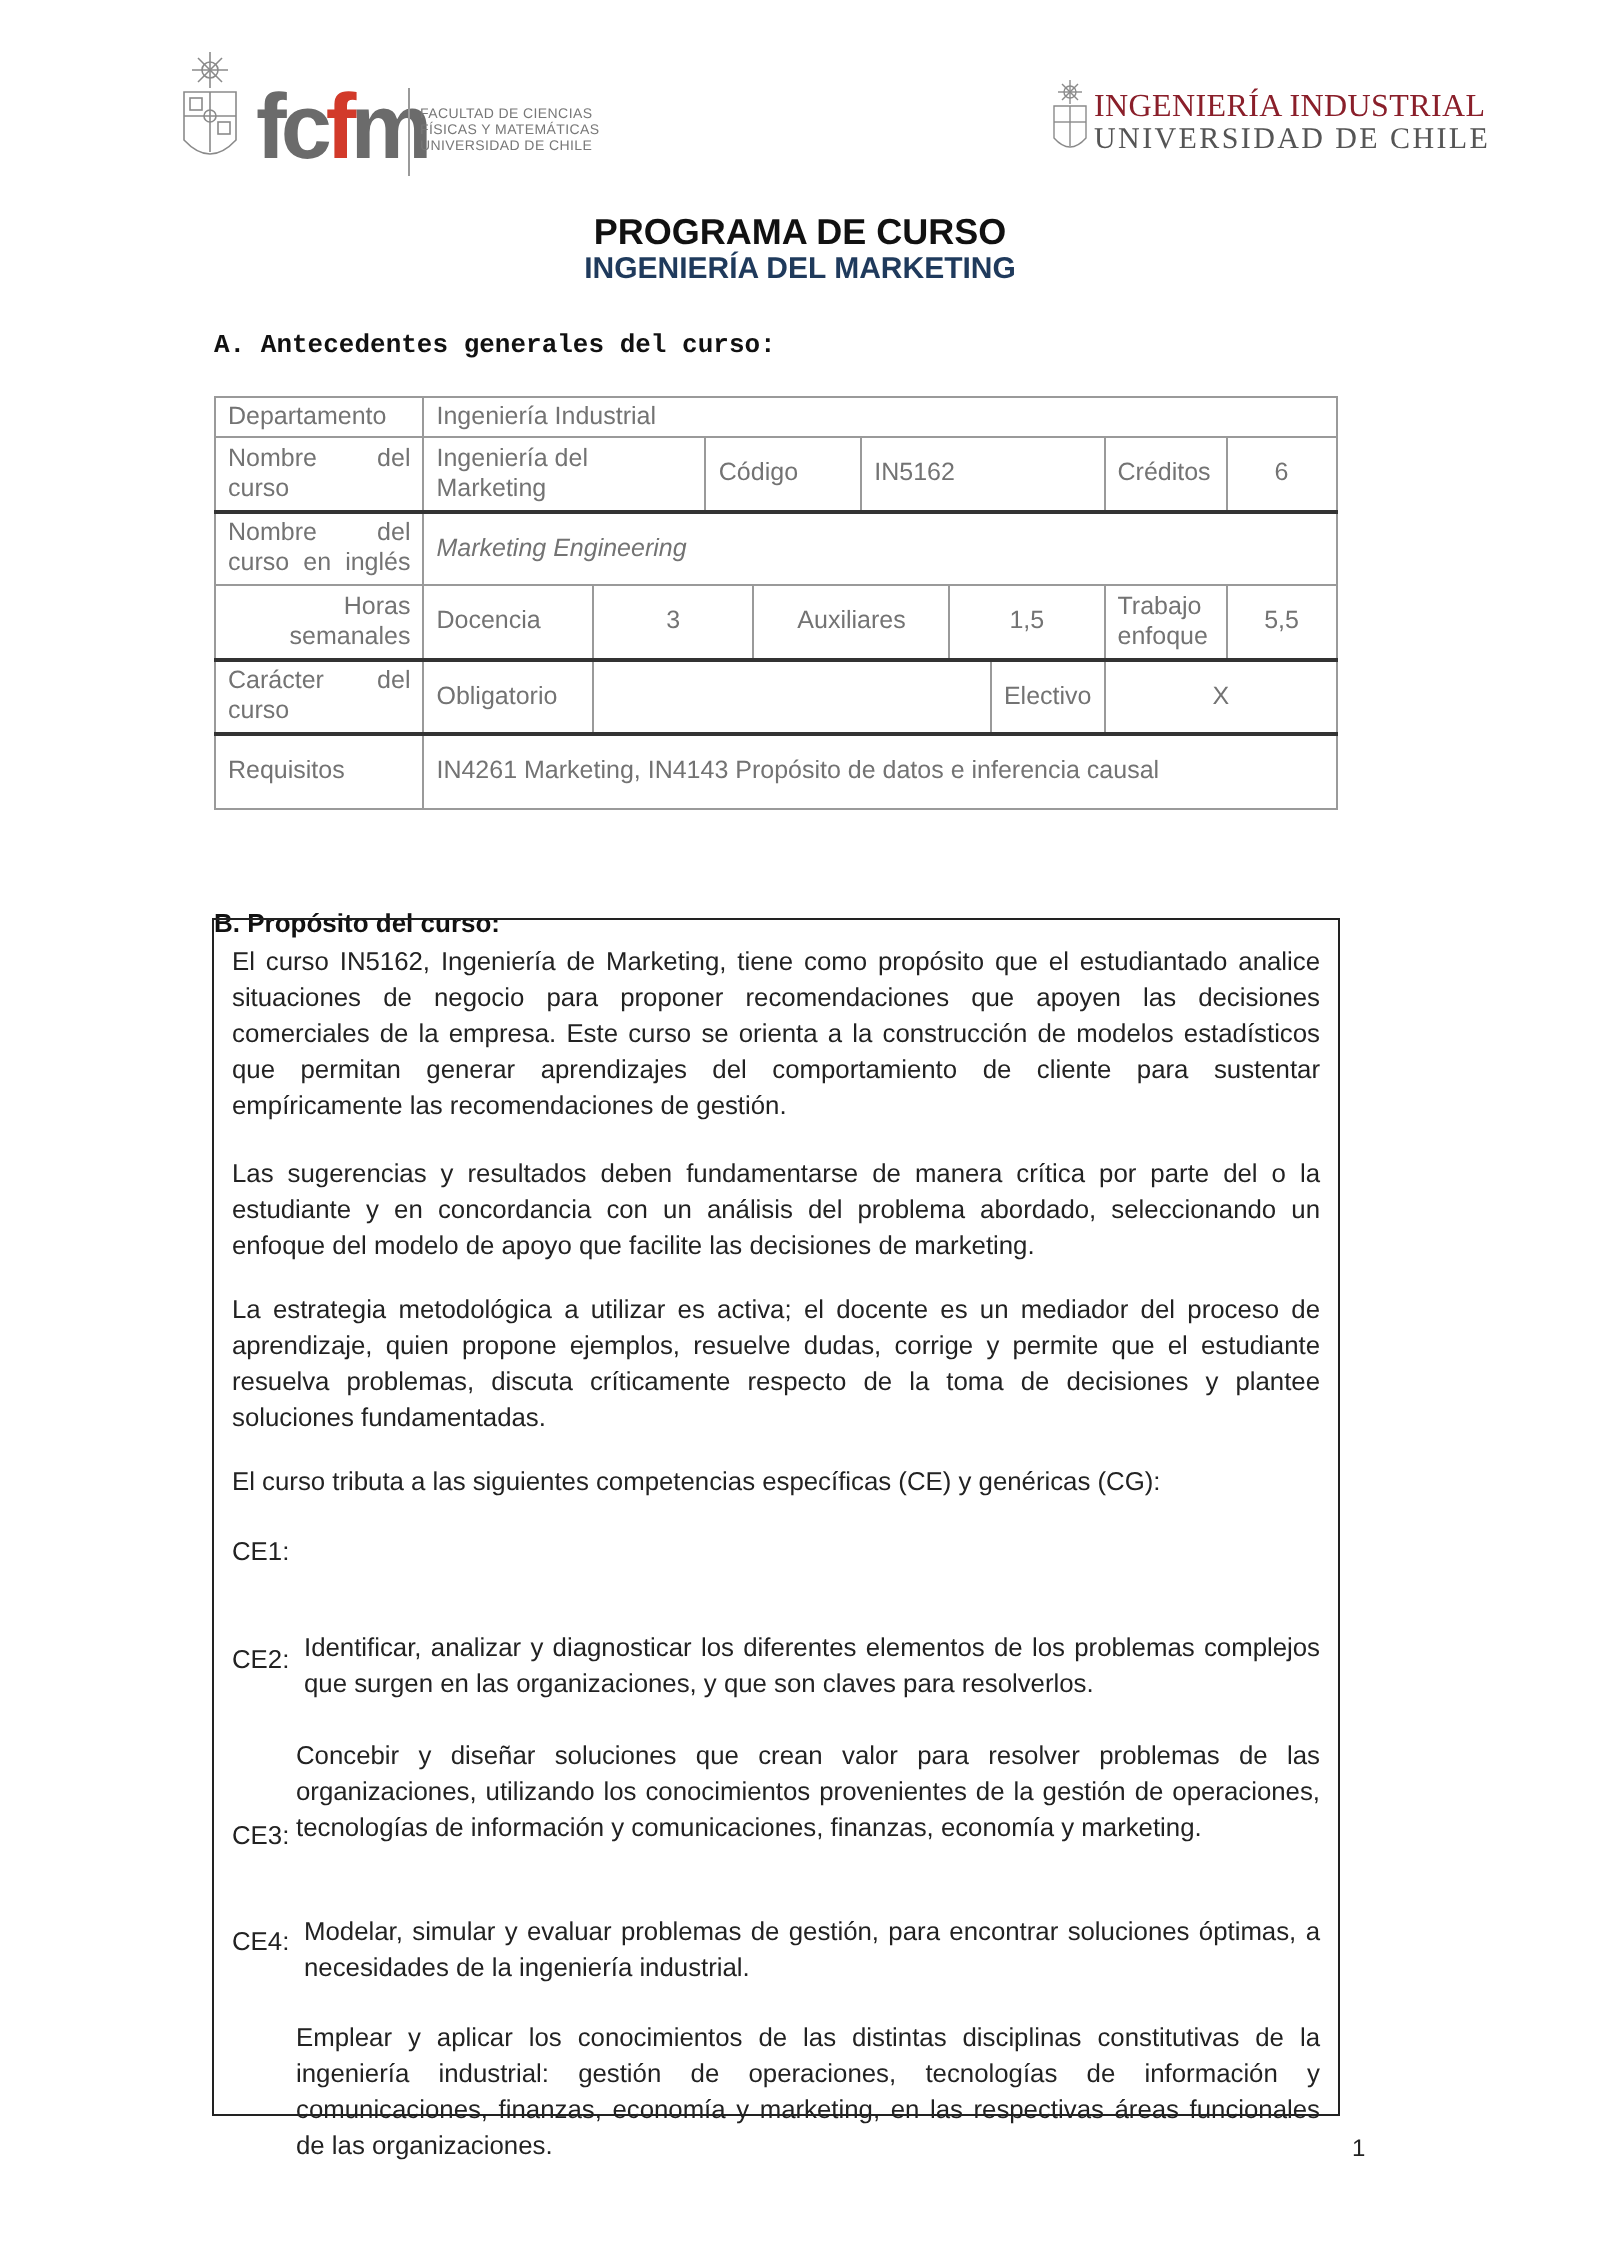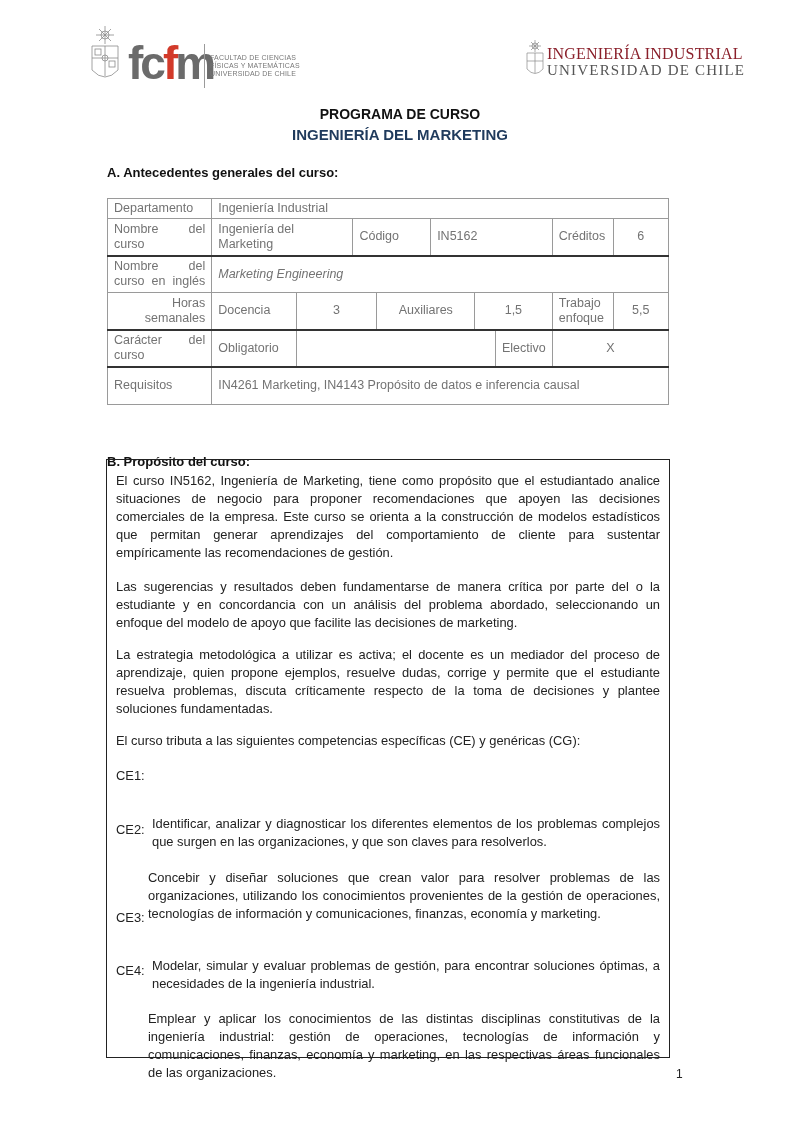--- a/index.html
+++ b/index.html
@@ -17,21 +17,21 @@
   .fcfm-text { position:absolute; left:122px; top:28px; font-size:7px; line-height:8px; color:#777; letter-spacing:0.2px; }
 
   .logo-right { position:absolute; left:525px; top:40px; width:195px; height:44px; }
   .crest-r { position:absolute; left:0; top:0; width:20px; height:40px; }
   .ii-line1 { position:absolute; left:22px; top:5px; font-family:"Liberation Serif", serif; font-size:16px;
               color:#8a1f2a; letter-spacing:0.2px; white-space:nowrap; }
   .ii-line2 { position:absolute; left:22px; top:22px; font-family:"Liberation Serif", serif; font-size:15px;
               color:#555; letter-spacing:1.2px; white-space:nowrap; }
 
   
-  .title1 { position:absolute; left:0; width:800px; top:106px; text-align:center; font-size:14px;
+  .title1 { position:absolute; left:0; width:800px; top:106px; text-align:center; font-size:18px;
             font-weight:bold; color:#111; }
   .title2 { position:absolute; left:0; width:800px; top:126px; text-align:center; font-size:15px;
             font-weight:bold; color:#1f3a5c; }
   .section { position:absolute; left:107px; font-size:13px; font-weight:bold; color:#111; }
 
   
   table.info { position:absolute; left:107px; top:198px; width:562px; border-collapse:collapse;
                font-size:12.5px; color:#737373; }
   table.info td { border:1px solid #9a9a9a; padding:1px 6px; vertical-align:middle; line-height:15px; }
   .lbl-just { text-align:justify; text-align-last:justify; }
@@ -94,21 +94,21 @@
           <line x1="2" y1="21" x2="18" y2="21"></line>
       </g>
     </svg>
     <div class="ii-line1">INGENIERÍA INDUSTRIAL</div>
     <div class="ii-line2">UNIVERSIDAD DE CHILE</div>
   </div>
 
   <div class="title1">PROGRAMA DE CURSO</div>
   <div class="title2">INGENIERÍA DEL MARKETING</div>
 
-  <div class="section" style="top:165px;">A. Antecedentes generales del curso:</div>
+  <div class="section" style="top:165px;font-family:Liberation Mono, monospace;">A. Antecedentes generales del curso:</div>
 
   <table class="info">
     <colgroup>
       <col style="width:106px">
         <col style="width:86px">
         <col style="width:63px">
         <col style="width:25px">
       <col style="width:55px">
         <col style="width:47px">
         <col style="width:24px">

